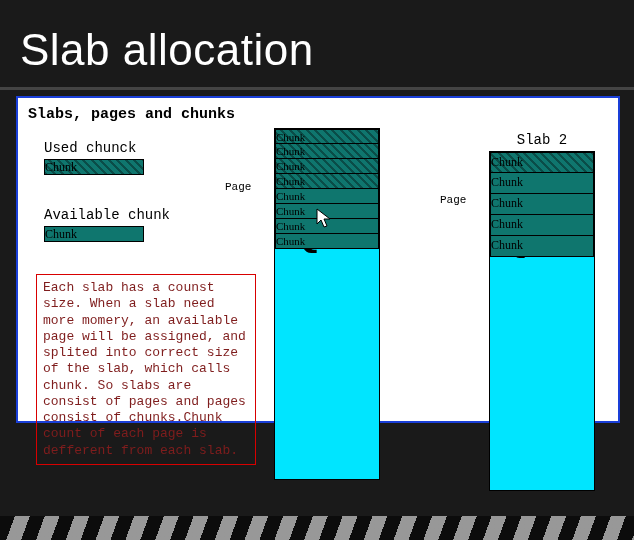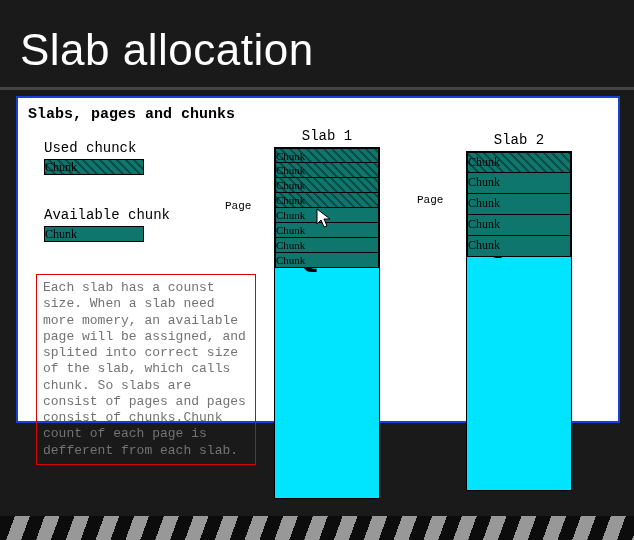--- a/index.html
+++ b/index.html
@@ -68,21 +68,21 @@
     position: absolute;
     inset: 0;
     background: repeating-linear-gradient(45deg, rgba(0,0,0,0.35) 0 2px, transparent 2px 6px);
     pointer-events: none;
   }
   .slab {
     position: absolute;
     width: 106px;
   }
   .slab1 { left: 256px; top: 30px; }
-  .slab2 { left: 448px; top: 34px; }
+  .slab2 { left: 471px; top: 34px; }
   .slab-label {
     font-family: "Courier New", monospace;
     font-size: 14px;
     text-align: center;
     margin-bottom: 3px;
   }
   .slab-body {
     width: 106px;
     border: 1px solid #000;
     background: #00e5ff;
@@ -124,21 +124,21 @@
   .desc-box {
     position: absolute;
     left: 18px;
     top: 176px;
     width: 220px;
     border: 1.5px solid #d80000;
     padding: 5px 6px;
     font-family: "Courier New", monospace;
     font-size: 13px;
     line-height: 1.25;
-    color: #737373;
+    color: #7f1d1d;
   }
   .cursor {
     position: absolute;
     left: 298px;
     top: 110px;
     width: 16px;
     height: 22px;
     pointer-events: none;
     z-index: 10;
   }
@@ -166,21 +166,20 @@
       <div class="legend-label">Used chunck</div>
       <div class="chunk-box used">Chunk</div>
     </div>
     <div class="legend-row" style="margin-top:32px;">
       <div class="legend-label">Available chunk</div>
       <div class="chunk-box">Chunk</div>
     </div>
   </div>
 
   <div class="slab slab1">
-    <div class="slab-label">Slab 1</div>
     <div class="slab-body">
       <div class="brace">{</div>
       <div class="page-label">Page</div>
       <div class="slab-chunks">
         <div class="chunk-box used">Chunk</div>
         <div class="chunk-box used">Chunk</div>
         <div class="chunk-box used">Chunk</div>
         <div class="chunk-box used">Chunk</div>
         <div class="chunk-box">Chunk</div>
         <div class="chunk-box">Chunk</div>

